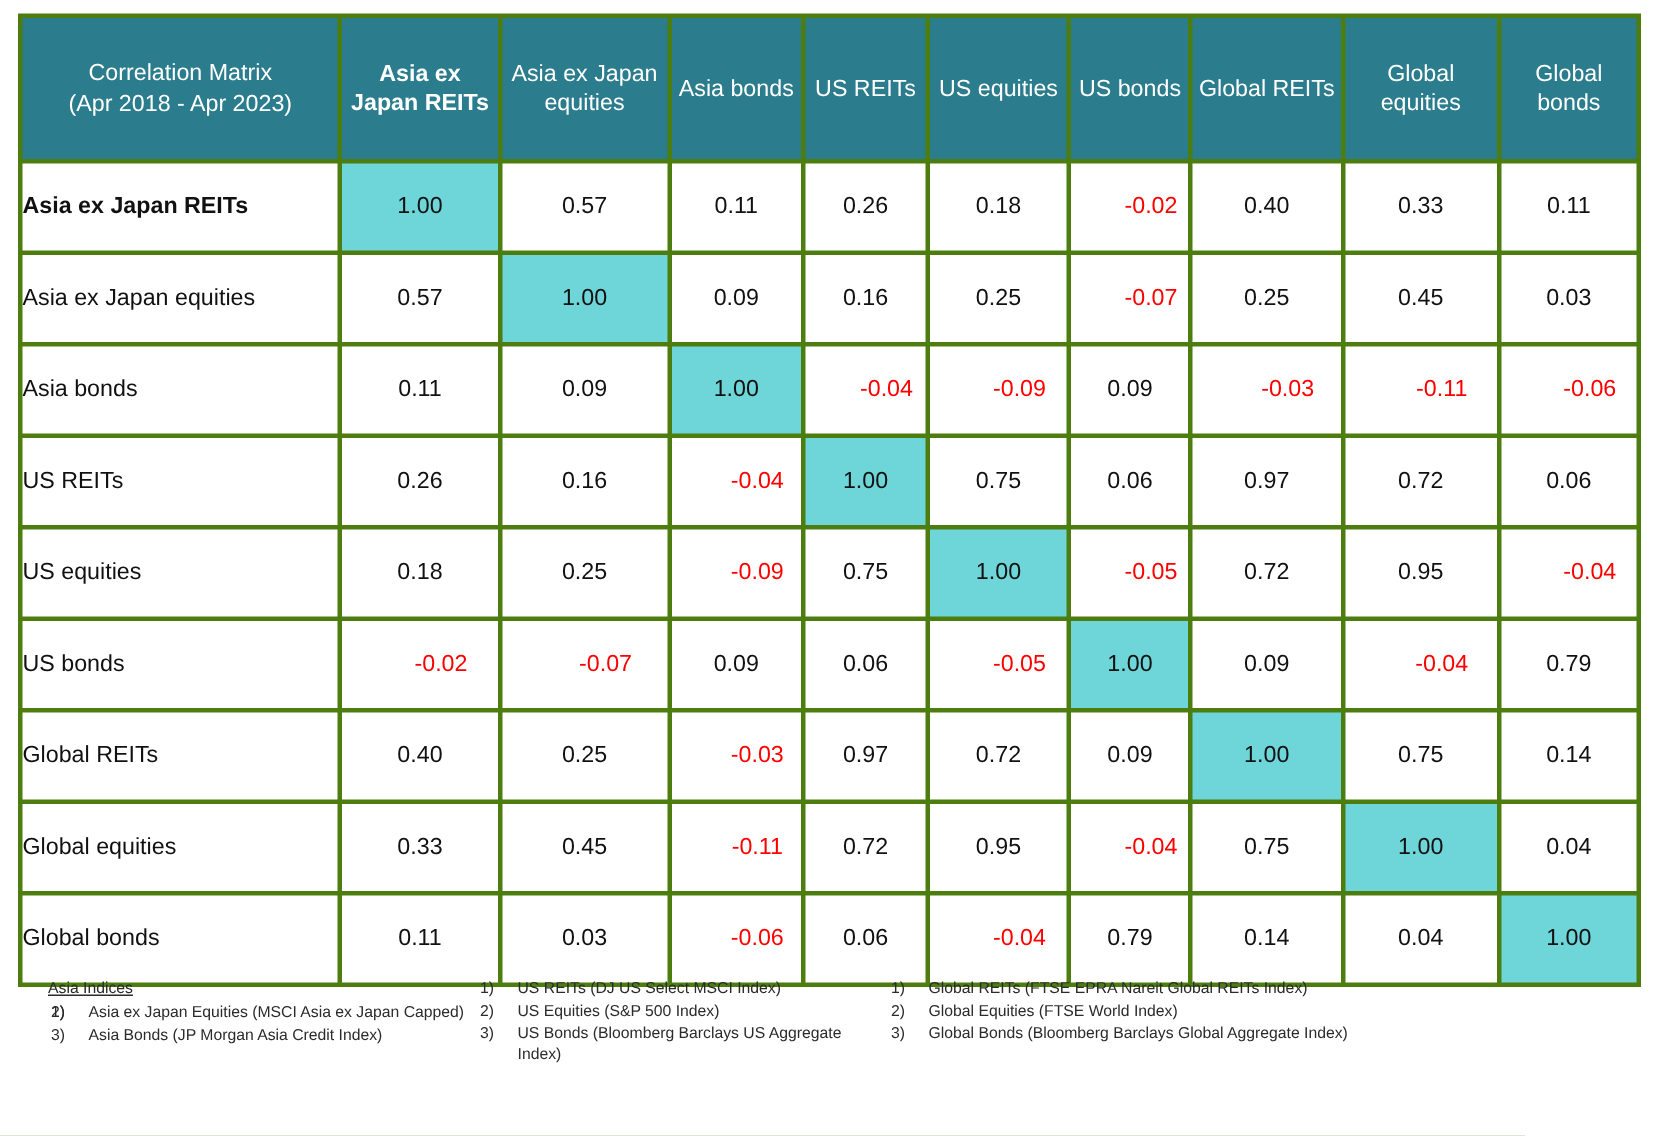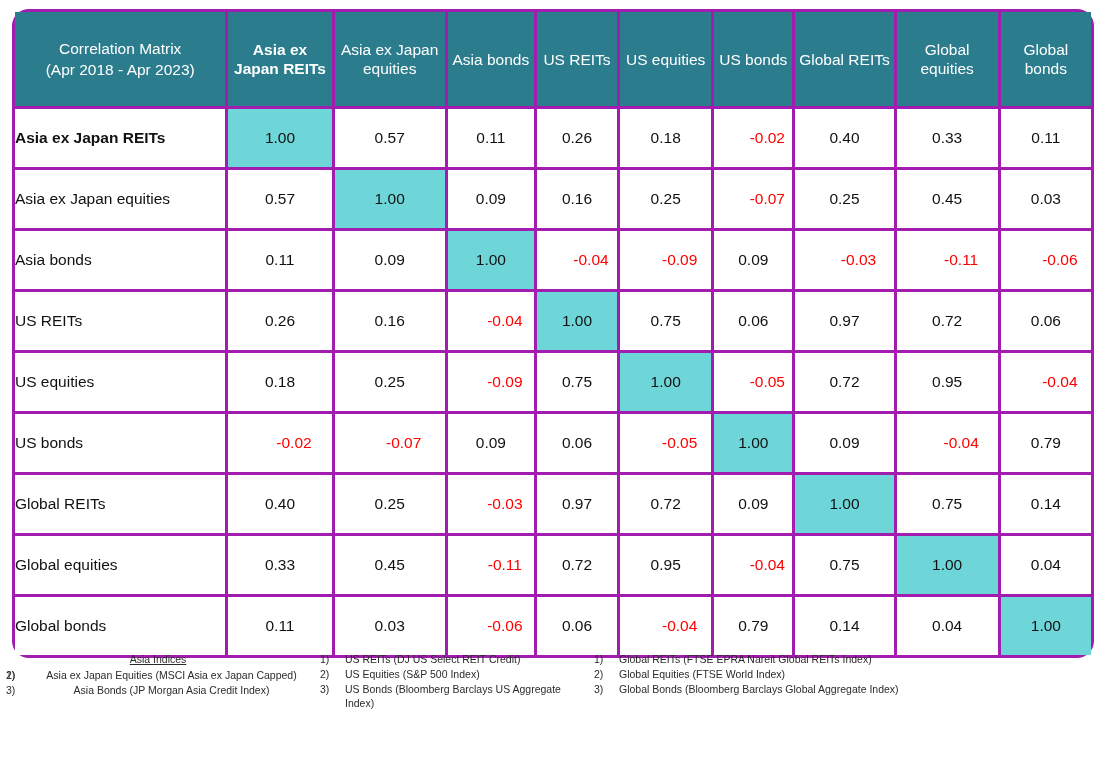--- a/index.html
+++ b/index.html
@@ -22,22 +22,21 @@
     position: absolute;
     left: 12px;
     top: 9px;
     width: 1082px;
   }
   table.matrix {
     border-collapse: separate;
     border-spacing: 3px;
     width: 1082px;
     table-layout: fixed;
-    background: #a21caf;
-    border-radius: 17px;
+    background: #4d7c0f;
   }
   table.matrix th, table.matrix td {
     background: #ffffff;
     padding: 0;
     margin: 0;
   }
 
   
   .hdr {
     background: #2b7c8d !important;
@@ -79,21 +78,21 @@
     left: 0px;
     top: 652px;
     width: 1106px;
     height: 105px;
     display: flex;
     font-size: 10.5px;
     line-height: 14px;
     color: #2b2b2b;
   }
   .notecol { position: relative; }
-  .notecol.asia   { width: 312px; padding-left: 4px; text-align: center; }
+  .notecol.asia   { width: 312px; padding-left: 32px; }
   .notecol.us     { width: 272px; padding-left: 6px; }
   .notecol.global { width: 400px; padding-left: 8px; }
 
   .notes-title {
     text-decoration: underline;
     margin-bottom: 2px;
     display: block;
     font-size: 10.5px;
   }
   ol.notelist {
@@ -265,21 +264,21 @@
     <div class="notecol asia">
       <span class="notes-title">Asia Indices</span>
       <ol class="notelist" id="notes-asia">
           <li><span class="num">1)</span></li>
           <li><span class="num">2)</span><span>Asia ex Japan Equities (MSCI Asia ex Japan Capped)</span></li>
           <li><span class="num">3)</span><span>Asia Bonds (JP Morgan Asia Credit Index)</span></li>
         </ol>
     </div>
     <div class="notecol us">
       <ol class="notelist" id="notes-us">
-          <li><span class="num">1)</span><span>US REITs (DJ US Select REIT Credit)</span></li>
+          <li><span class="num">1)</span><span>US REITs (DJ US Select MSCI Index)</span></li>
           <li><span class="num">2)</span><span>US Equities (S&amp;P 500 Index)</span></li>
           <li><span class="num">3)</span><span>US Bonds (Bloomberg Barclays US Aggregate Index)</span></li>
         </ol>
     </div>
     <div class="notecol global">
       <ol class="notelist" id="notes-global">
           <li><span class="num">1)</span><span>Global REITs (FTSE EPRA Nareit Global REITs Index)</span></li>
           <li><span class="num">2)</span><span>Global Equities (FTSE World Index)</span></li>
           <li><span class="num">3)</span><span>Global Bonds (Bloomberg Barclays Global Aggregate Index)</span></li>
         </ol>

